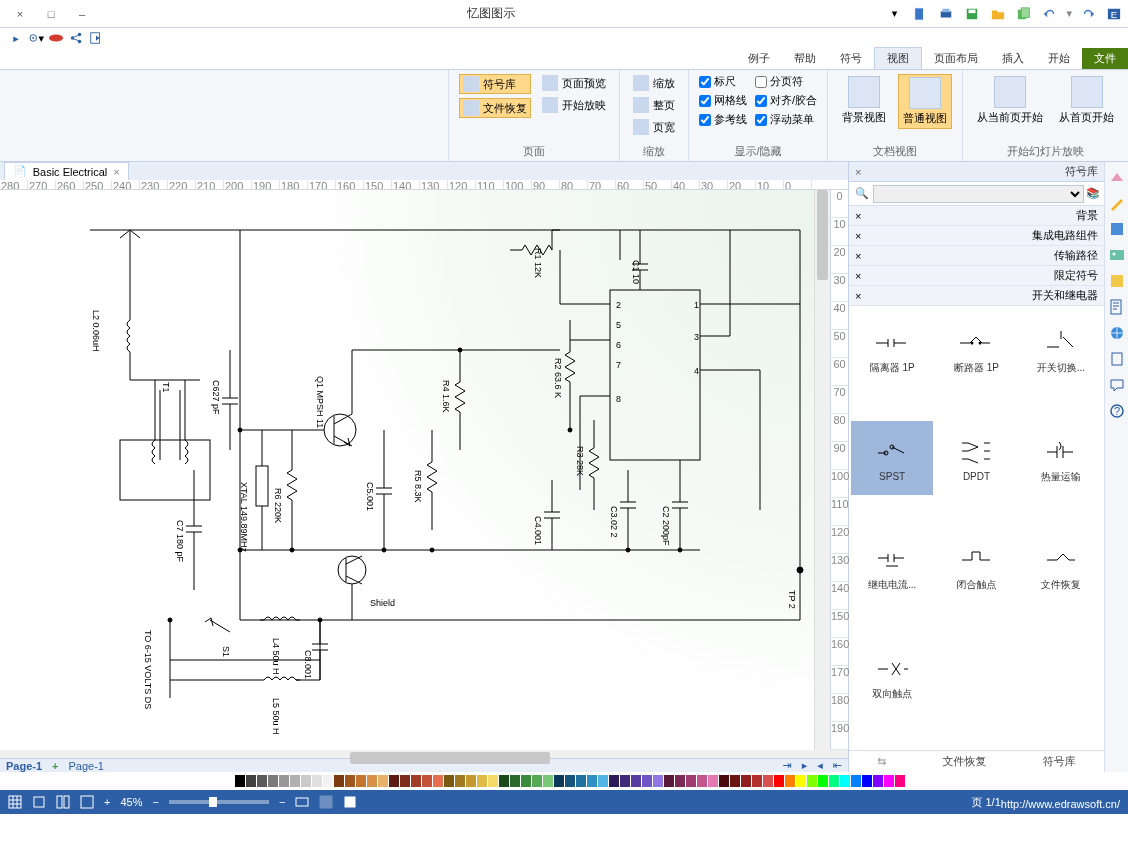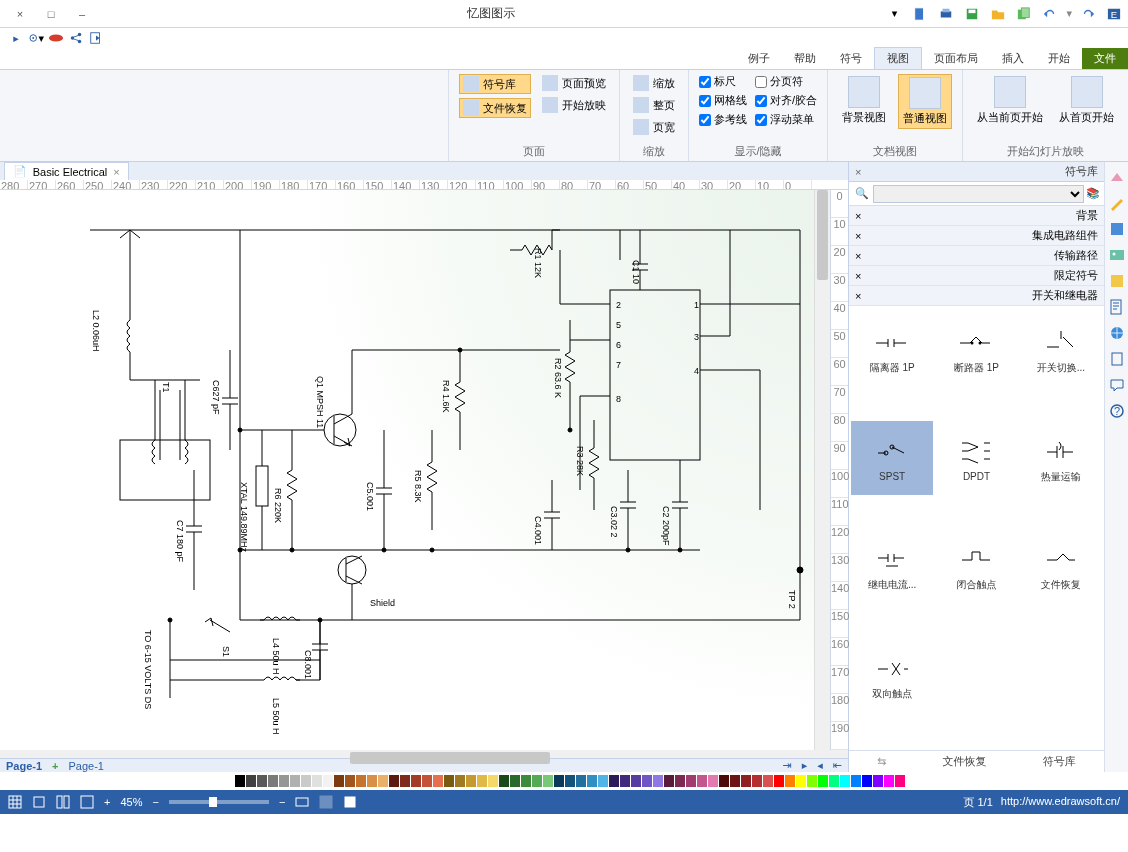--- a/index.html
+++ b/index.html
@@ -87,21 +87,21 @@
 .iconstrip { width:24px; background:#f4f6fa; border-left:1px solid #d8dfec; display:flex; flex-direction:column; align-items:center; gap:8px; padding-top:6px; }
 .iconstrip .is { width:18px; height:18px; display:flex; align-items:center; justify-content:center; cursor:pointer; }
 
 
 .colorrow { height:18px; display:flex; align-items:center; padding:0 4px; gap:1px; justify-content:center; }
 .colorrow .sw { width:10px; height:12px; cursor:pointer; }
 
 
 .statusbar { height:24px; background:#2c5fa5; color:#fff; display:flex; align-items:center; padding:0 8px; justify-content:space-between; font-size:11px; }
 .statusbar-left { display:flex; align-items:center; gap:10px; }
-.statusbar-right { display:flex; align-items:flex-start; gap:8px; }
+.statusbar-right { display:flex; align-items:flex-end; }
 .zoom-slider { width:100px; height:4px; background:rgba(255,255,255,0.4); position:relative; }
 .zoom-slider::before { content:''; position:absolute; left:40px; top:-3px; width:8px; height:10px; background:#fff; }
 .sb-ic { width:14px; height:14px; display:flex; align-items:center; justify-content:center; }
 .sb-ic svg { stroke:#fff; fill:none; }
 </style>
 </head>
 <body>
 
 <div class="titlebar">
   <div class="titlebar-left">

